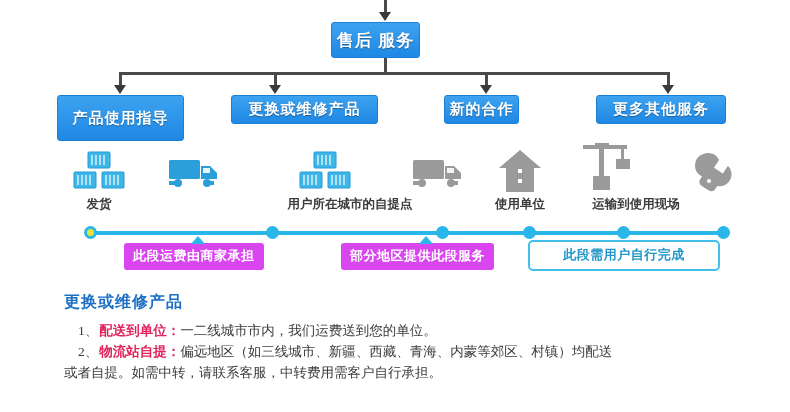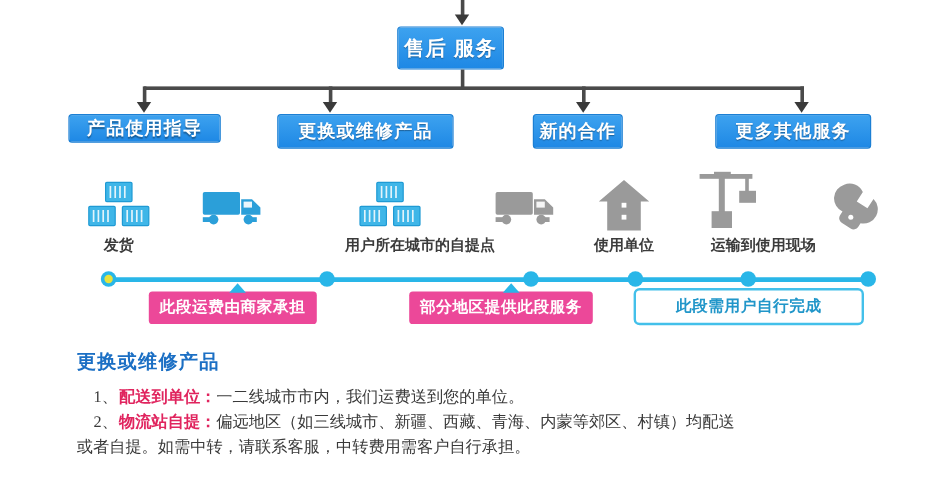--- a/index.html
+++ b/index.html
@@ -57,21 +57,21 @@
     background:#29b6e8;
   }
   .tl-dot.start{background:#29b6e8;}
   .tl-dot.start::after{
     content:"";position:absolute;left:3px;top:3px;
     width:7px;height:7px;border-radius:50%;background:#e8e23a;
   }
 
   .callout{
     position:absolute;
-    background:#ec4899;
+    background:#d946ef;
     color:#ffffff;
     font-size:13px;font-weight:bold;
     padding:4px 9px 5px;
     border-radius:3px;
     white-space:nowrap;
     letter-spacing:.5px;
     box-sizing:border-box;
     text-align:center;
   }
   .callout .nub{
@@ -131,21 +131,21 @@
 
   <div class="vline" style="left:274px;top:72px;height:15px;"></div>
   <div class="arrow" style="left:269px;top:85px;"></div>
 
   <div class="vline" style="left:485px;top:72px;height:15px;"></div>
   <div class="arrow" style="left:480px;top:85px;"></div>
 
   <div class="vline" style="left:667px;top:72px;height:15px;"></div>
   <div class="arrow" style="left:662px;top:85px;"></div>
 
-  <div class="node child" style="left:57px;top:95px;width:127px;height:24px;justify-content:center;">
+  <div class="node child" style="left:57px;top:95px;width:127px;height:46px;justify-content:center;">
     <span>产品使用指导</span>
   </div>
   <div class="node child" style="left:231px;top:95px;width:147px;height:29px;">
     <span>更换或维修产品</span>
   </div>
   <div class="node child" style="left:444px;top:95px;width:75px;height:29px;">
     <span>新的合作</span>
   </div>
   <div class="node child" style="left:596px;top:95px;width:130px;height:29px;">
     <span>更多其他服务</span>

